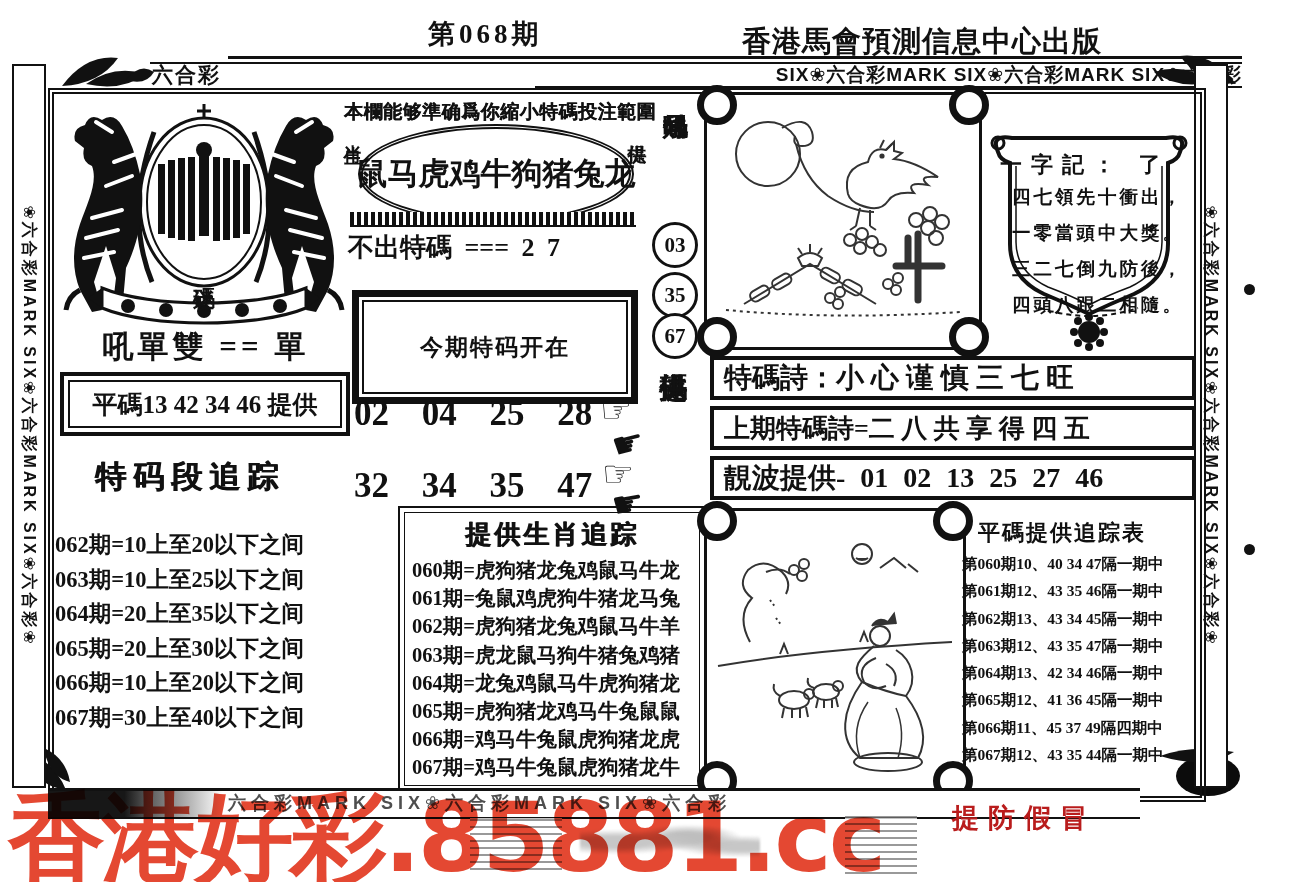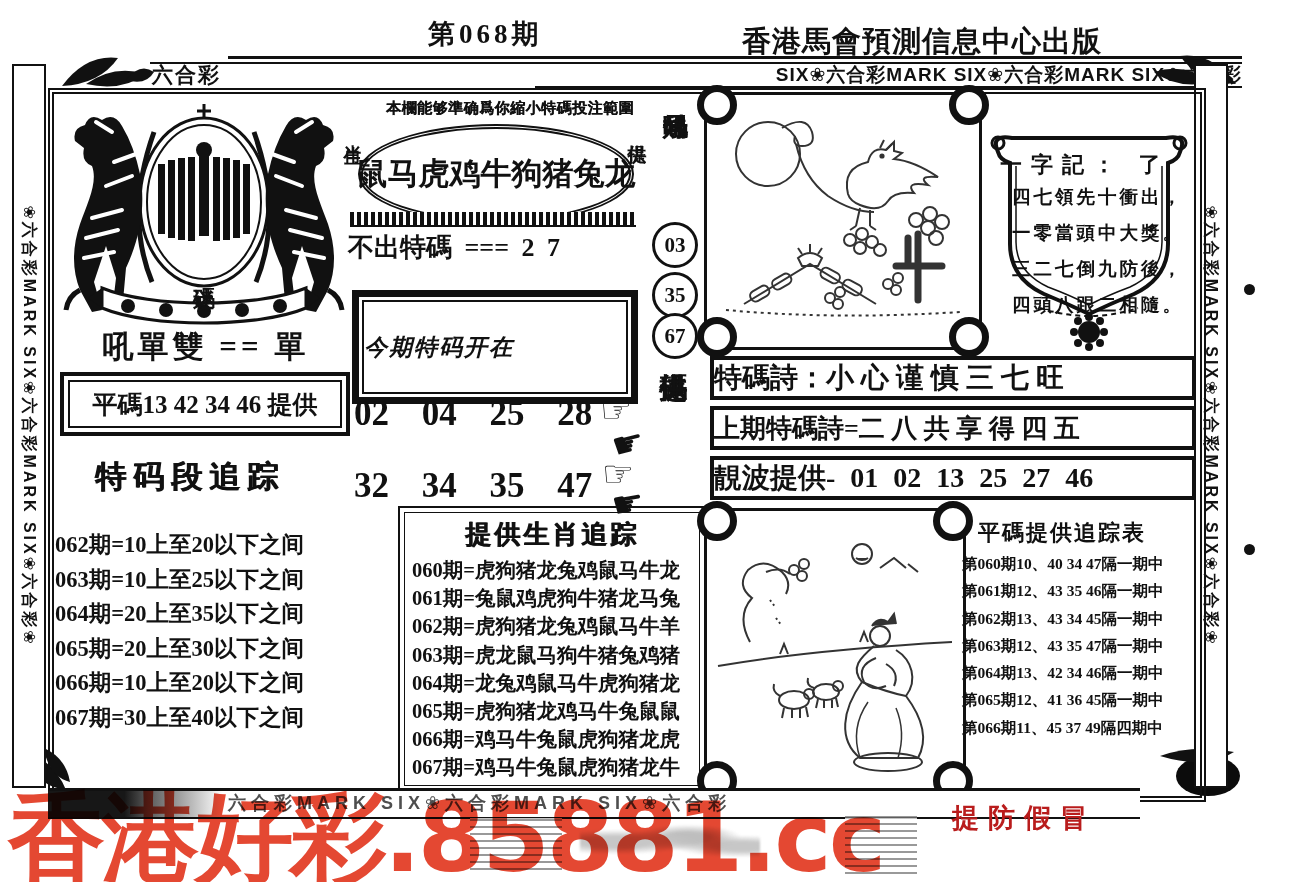--- a/index.html
+++ b/index.html
@@ -27,55 +27,55 @@
   
   .crest{left:58px;top:98px;}
   .emblem-motto{left:191px;top:242px;width:28px;height:56px;writing-mode:vertical-rl;
       font-size:22px;font-weight:bold;text-align:center;}
   .oddline{left:68px;top:326px;width:276px;font-size:31px;font-weight:bold;text-align:center;letter-spacing:4px;white-space:nowrap;}
   .pingbox{left:60px;top:372px;width:282px;height:56px;border:4px solid #111;outline:2px solid #111;outline-offset:-10px;
       display:flex;align-items:center;justify-content:center;font-size:25px;font-weight:bold;white-space:nowrap;}
   .sect-title{left:95px;top:456px;font-size:31px;font-weight:bold;letter-spacing:7px;text-shadow:1px 0 #111;}
   .range-rows{left:55px;top:528px;width:305px;font-size:22.5px;line-height:34.5px;font-weight:bold;white-space:nowrap;}
   
-  .slogan{left:328px;top:99px;width:306px;font-size:15px;font-weight:bold;letter-spacing:.5px;
+  .slogan{left:344px;top:99px;width:306px;font-size:19px;font-weight:bold;letter-spacing:.5px;
       text-shadow:.6px 0 #111;white-space:nowrap;text-align:right;}
   .zlab{width:22px;height:86px;writing-mode:vertical-rl;font-size:19px;font-weight:bold;
       display:flex;justify-content:space-between;}
   .zlab.l{left:344px;top:130px;}
   .zlab.r{left:628px;top:130px;}
   .oval{left:358px;top:124px;width:266px;height:90px;border:5px double #111;border-radius:50%;
       display:flex;align-items:center;justify-content:center;font-size:31px;font-weight:bold;white-space:nowrap;}
   .chain{left:350px;top:212px;width:286px;height:13px;
       background:repeating-linear-gradient(90deg,#111 0 4px,#fff 4px 7px);border-bottom:2px solid #111;}
   .exclude{left:348px;top:230px;width:300px;font-size:26px;font-weight:bold;white-space:nowrap;word-spacing:6px;}
   .spbox{left:352px;top:290px;width:272px;height:100px;border:7px solid #111;background:#fff;}
   .spbox-inner{position:absolute;inset:3px;border:2px solid #111;display:flex;flex-direction:column;
-      align-items:flex-start;justify-content:center;gap:4px;font-style:italic;}
+      align-items:center;justify-content:center;gap:4px;}
   .spline1{font-size:23px;font-weight:bold;letter-spacing:2px;white-space:nowrap;}
   .spline2{font-size:25px;font-weight:bold;white-space:nowrap;}
   .numrow{width:260px;font-size:35px;font-weight:bold;word-spacing:24px;white-space:nowrap;}
   .numrow.r1{left:354px;top:394px;}
   .numrow.r2{left:354px;top:466px;}
   .hand{font-size:36px;line-height:36px;font-family:"DejaVu Sans",sans-serif;}
   .zt-box{left:398px;top:506px;width:304px;height:282px;border:2px solid #111;outline:1px solid #111;outline-offset:-7px;}
   .zt-title{margin-top:9px;text-align:center;font-size:26px;font-weight:bold;letter-spacing:3px;text-shadow:1px 0 #111;}
   .zt-rows{margin:4px 0 0 12px;font-size:20.5px;line-height:28.2px;font-weight:bold;white-space:nowrap;}
   
   .sister-label{left:658px;top:94px;width:34px;height:216px;writing-mode:vertical-rl;font-size:25px;
       font-weight:bold;display:flex;justify-content:space-between;}
   .ncirc{left:652px;width:40px;height:40px;border:3px solid #111;border-radius:50%;display:flex;
       align-items:center;justify-content:center;font-size:21px;font-weight:bold;background:#fff;}
   .lianma{left:656px;top:352px;width:36px;height:160px;writing-mode:vertical-rl;font-size:28px;
       font-weight:bold;display:flex;justify-content:space-between;}
   
   .pframe{border:3px solid #111;background:#fff;}
   .donut{position:absolute;width:26px;height:26px;border:7px solid #111;border-radius:50%;background:#fff;}
   .poembox{left:710px;width:486px;height:44px;border:4px solid #111;display:flex;align-items:center;
-      box-sizing:border-box;font-weight:bold;white-space:nowrap;}
+      padding-left:10px;box-sizing:border-box;font-weight:bold;white-space:nowrap;}
   .shield-text{position:absolute;left:0;top:0;width:100%;}
   .oneword{position:absolute;left:18px;top:24px;font-size:22px;font-weight:bold;letter-spacing:9px;white-space:nowrap;}
   .poem-line{position:absolute;left:30px;font-size:18.5px;font-weight:bold;letter-spacing:3px;white-space:nowrap;}
   .pm-title{left:978px;top:518px;font-size:22px;font-weight:bold;letter-spacing:2px;white-space:nowrap;}
   .pm-rows{left:962px;top:550px;width:238px;font-size:15.5px;line-height:27.3px;font-weight:bold;white-space:nowrap;}
   
   .bottom-band{left:48px;top:788px;width:1092px;height:26px;border-top:3px solid #111;border-bottom:2px solid #111;
       overflow:hidden;background:linear-gradient(90deg,#171717 0 7%,#555 9%,#fff 16%);}
   .bottom-band-text{margin-left:180px;font-size:18px;font-weight:bold;letter-spacing:5px;color:#222;
       opacity:.8;filter:blur(.4px);white-space:nowrap;font-family:"Liberation Sans","DejaVu Sans",sans-serif;}
@@ -369,20 +369,21 @@
 
   <div class="abs pm-title">平碼提供追踪表</div>
   <div class="abs pm-rows">
     <div>第060期10、40 34 47隔一期中</div>
     <div>第061期12、43 35 46隔一期中</div>
     <div>第062期13、43 34 45隔一期中</div>
     <div>第063期12、43 35 47隔一期中</div>
     <div>第064期13、42 34 46隔一期中</div>
     <div>第065期12、41 36 45隔一期中</div>
     <div>第066期11、45 37 49隔四期中</div>
+    <div>第067期12、43 35 44隔一期中</div>
   </div>
 
   <div class="abs bottom-band">
     <div class="bottom-band-text">六合彩MARK SIX❀六合彩MARK SIX❀六合彩</div>
   </div>
   <div class="abs stamp" style="left:470px;top:818px;width:92px;height:52px;"></div>
   <div class="abs stamp" style="left:845px;top:812px;width:72px;height:62px;"></div>
   <div class="abs" style="left:580px;top:820px;width:180px;height:44px;background:radial-gradient(ellipse at 20% 50%,#9a9a9a 0 18%,transparent 40%),radial-gradient(ellipse at 60% 40%,#8a8a8a 0 14%,transparent 35%),radial-gradient(ellipse at 90% 60%,#9a9a9a 0 12%,transparent 30%);opacity:.55;filter:blur(1px);"></div>
   <div class="abs anti">提防假冒</div>
 

